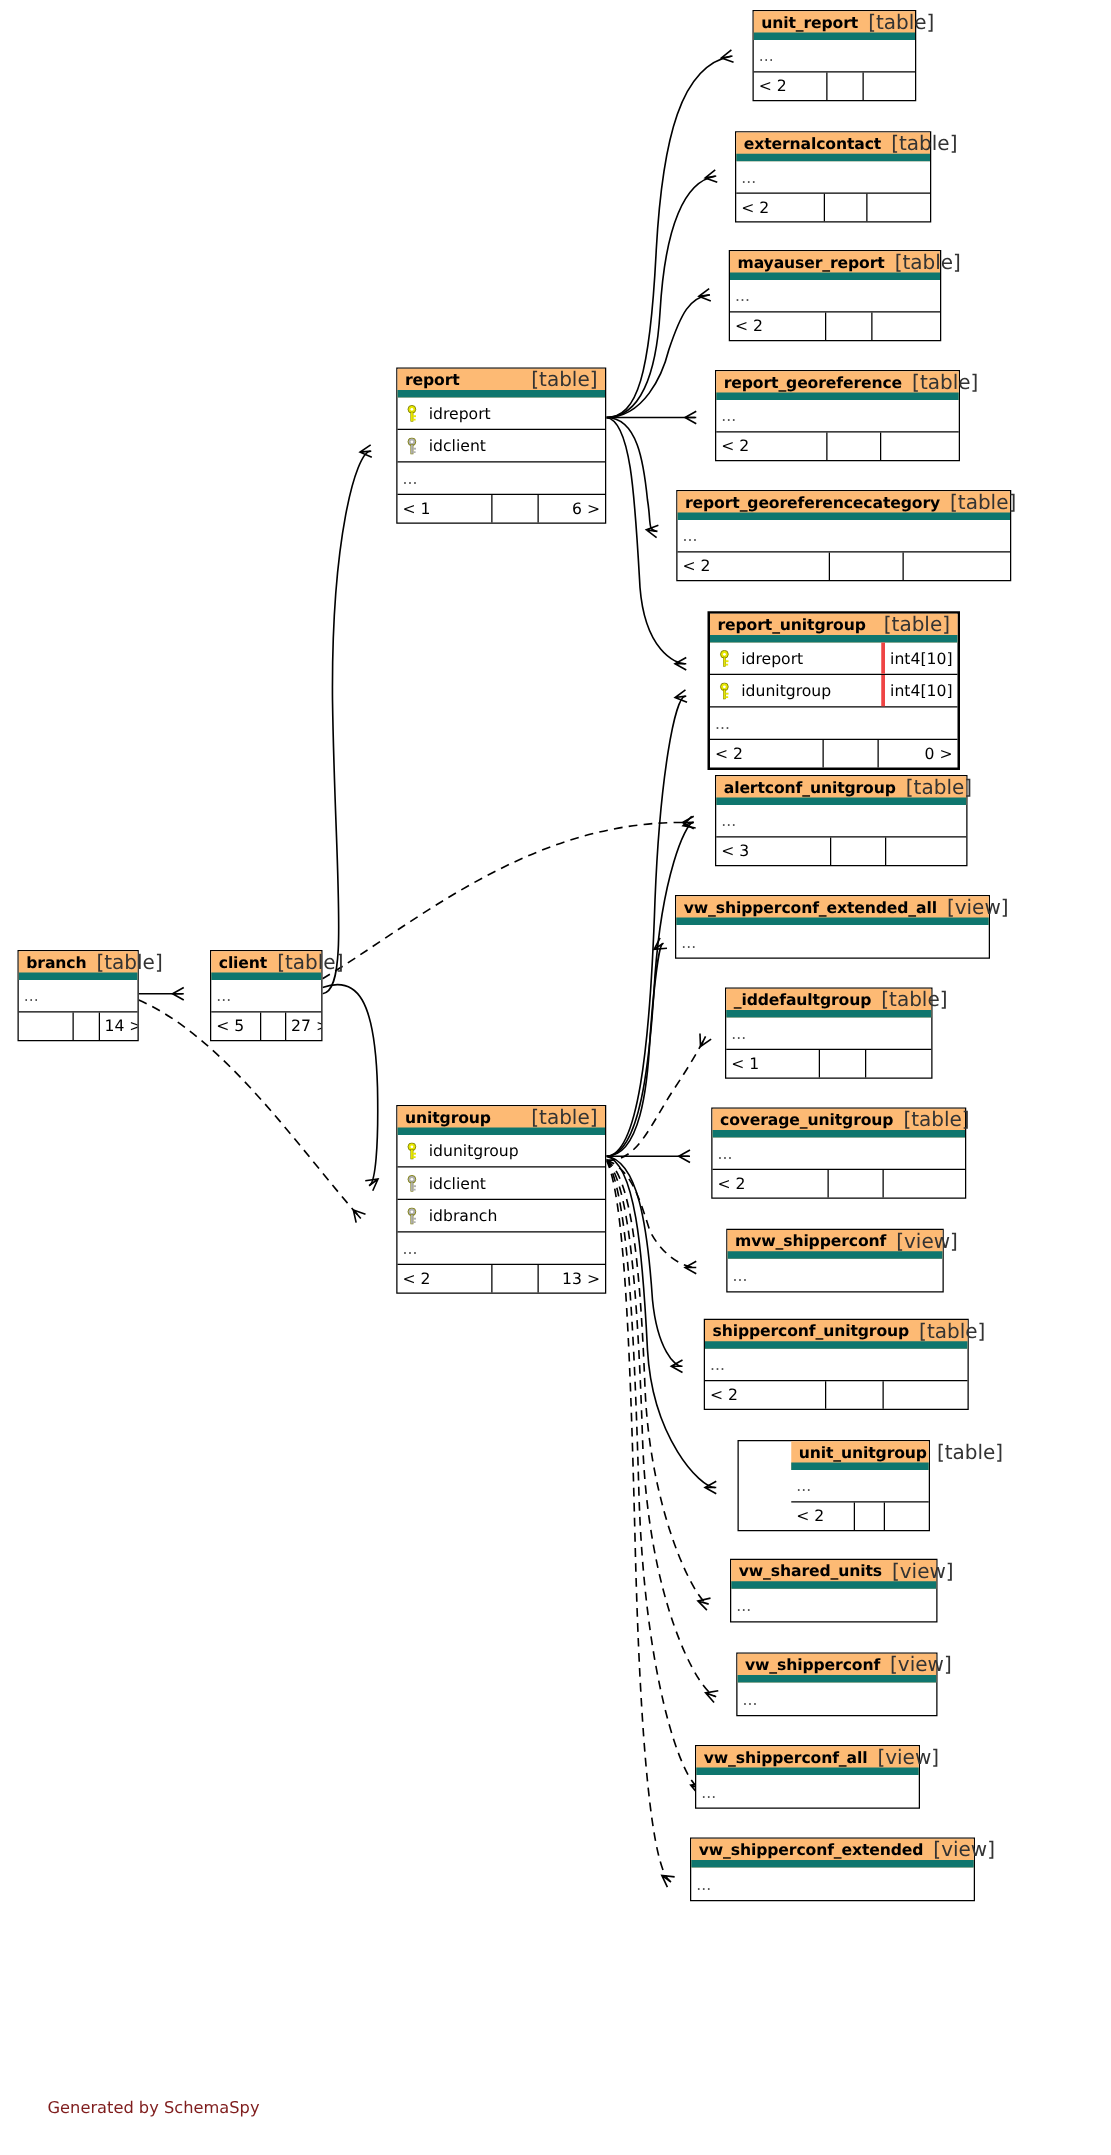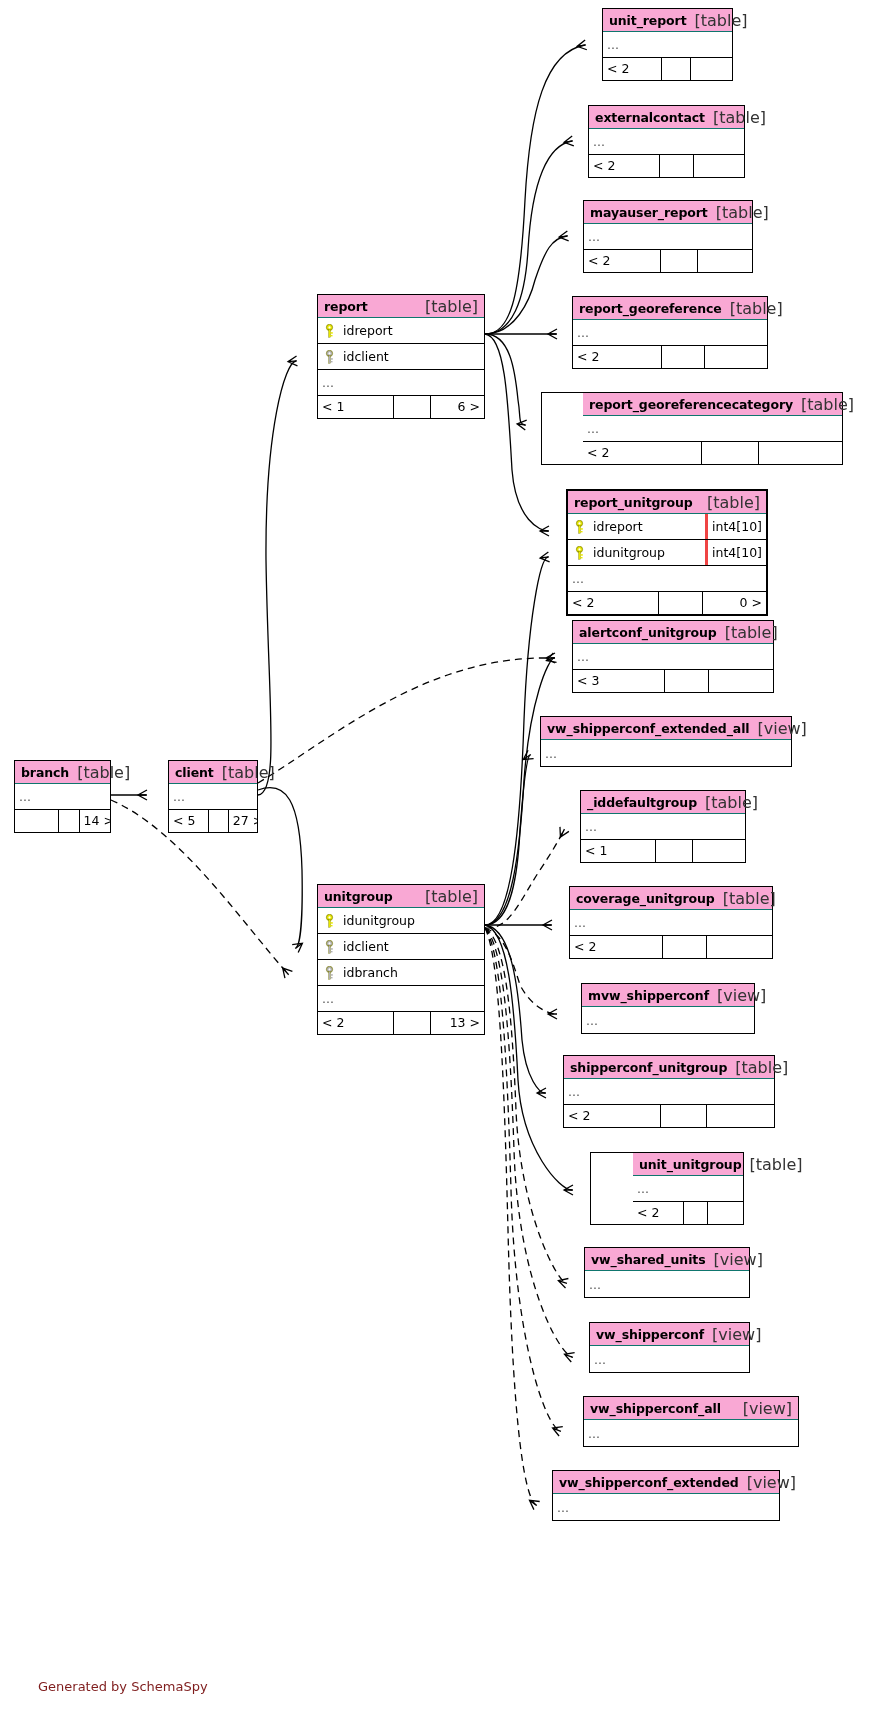--- a/index.html
+++ b/index.html
@@ -30,22 +30,22 @@
   .node {
     position: absolute;
     background: #ffffff;
     border: 1px solid #000000;
     box-sizing: border-box;
   }
   .node.focal {
     border: 2px solid #000000;
   }
   .node-header {
-    background: #f9a8d4;
-    border-bottom: 1px solid #0f766e;
+    background: #fdba74;
+    border-bottom: 6px solid #0f766e;
     height: 23px;
     line-height: 23px;
     padding: 0 6px;
     white-space: nowrap;
     display: flex;
     align-items: center;
     justify-content: space-between;
     box-sizing: border-box;
   }
   .node-name {
@@ -236,21 +236,21 @@
           <span class="node-name">report_georeference</span>
           <span class="node-kind">[table]</span>
         </div>
         <div class="ellipsis-row">...</div>
         <div class="footer-row">
           <div class="footer-cell fc-left">&lt; 2</div>
           <div class="footer-cell fc-mid"></div>
           <div class="footer-cell fc-right"></div>
         </div>
       </div>
-      <div class="node" style="left: 541px; top: 392px; width: 302px; padding-left: 41px;">
+      <div class="node" style="left: 541px; top: 392px; width: 268px;">
         <div class="node-header">
           <span class="node-name">report_georeferencecategory</span>
           <span class="node-kind">[table]</span>
         </div>
         <div class="ellipsis-row">...</div>
         <div class="footer-row">
           <div class="footer-cell fc-left">&lt; 2</div>
           <div class="footer-cell fc-mid"></div>
           <div class="footer-cell fc-right"></div>
         </div>
@@ -374,21 +374,21 @@
         </div>
         <div class="ellipsis-row last">...</div>
       </div>
       <div class="node" style="left: 589px; top: 1322px; width: 161px;">
         <div class="node-header">
           <span class="node-name">vw_shipperconf</span>
           <span class="node-kind">[view]</span>
         </div>
         <div class="ellipsis-row last">...</div>
       </div>
-      <div class="node" style="left: 583px; top: 1396px; width: 216px;">
+      <div class="node" style="left: 556px; top: 1396px; width: 180px;">
         <div class="node-header">
           <span class="node-name">vw_shipperconf_all</span>
           <span class="node-kind">[view]</span>
         </div>
         <div class="ellipsis-row last">...</div>
       </div>
       <div class="node" style="left: 552px; top: 1470px; width: 228px;">
         <div class="node-header">
           <span class="node-name">vw_shipperconf_extended</span>
           <span class="node-kind">[view]</span>

